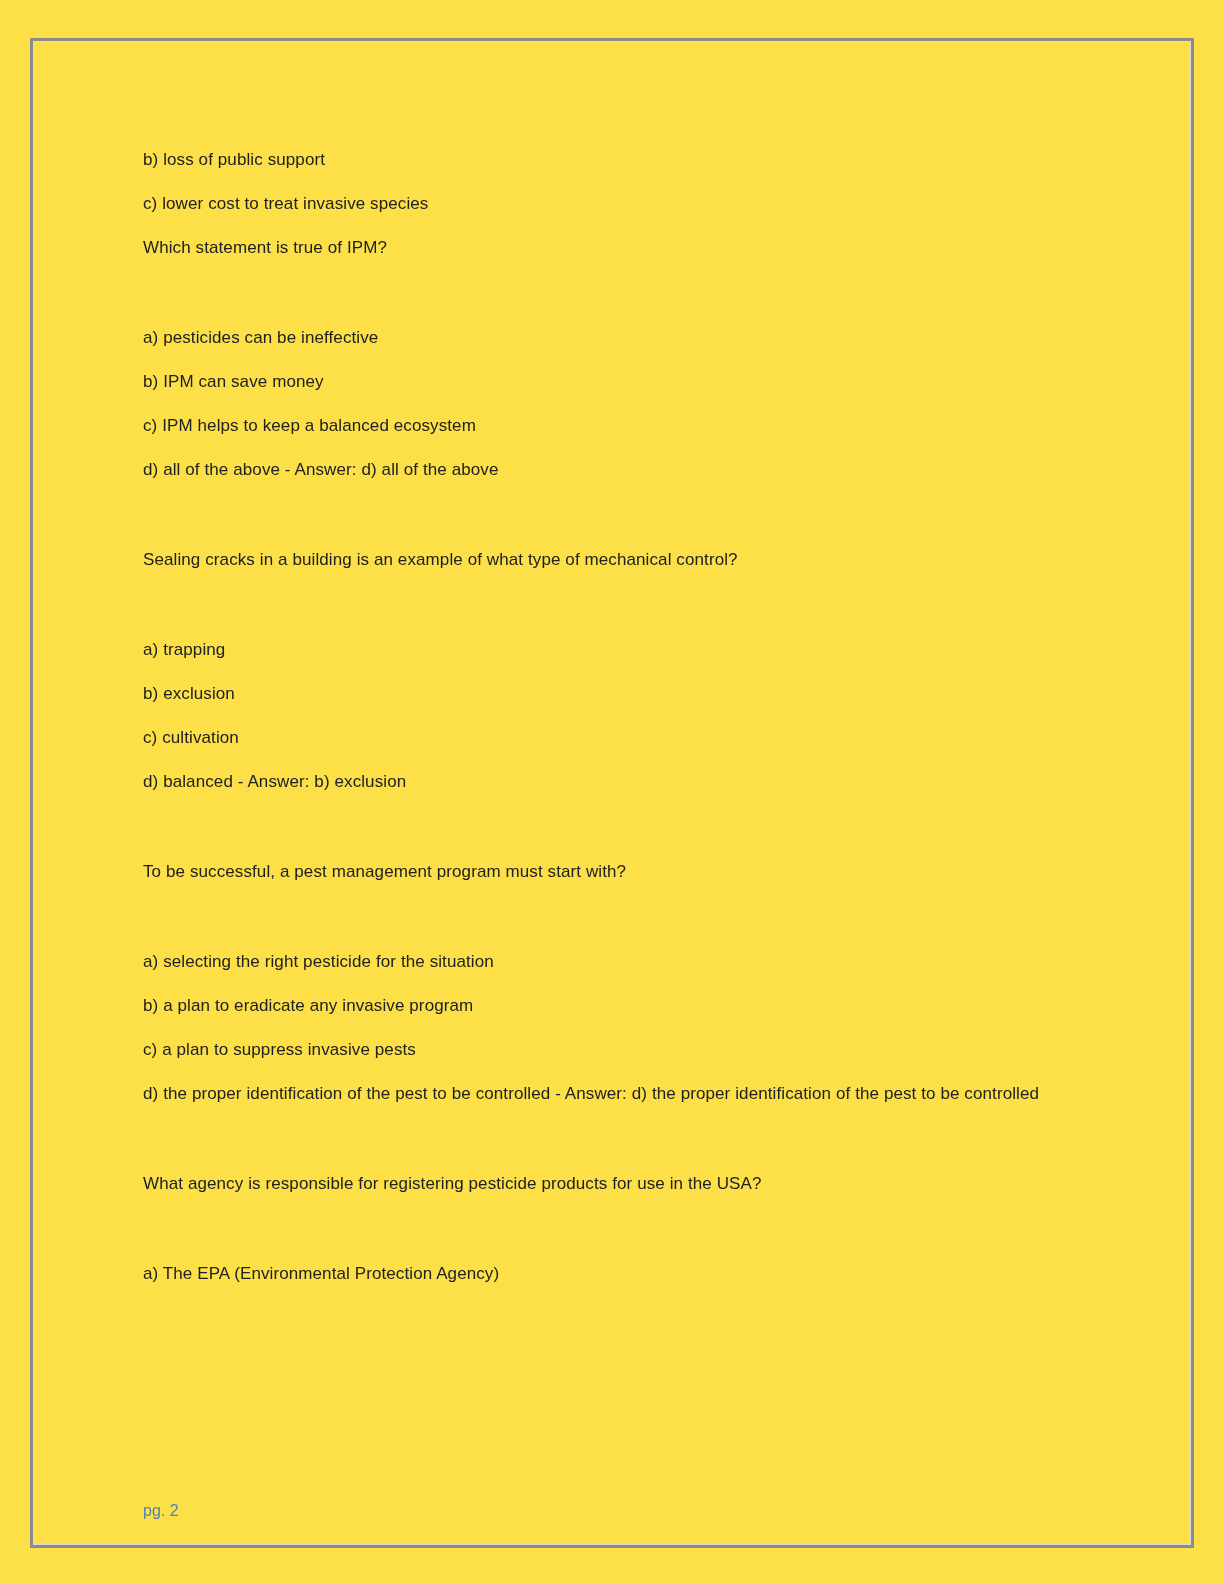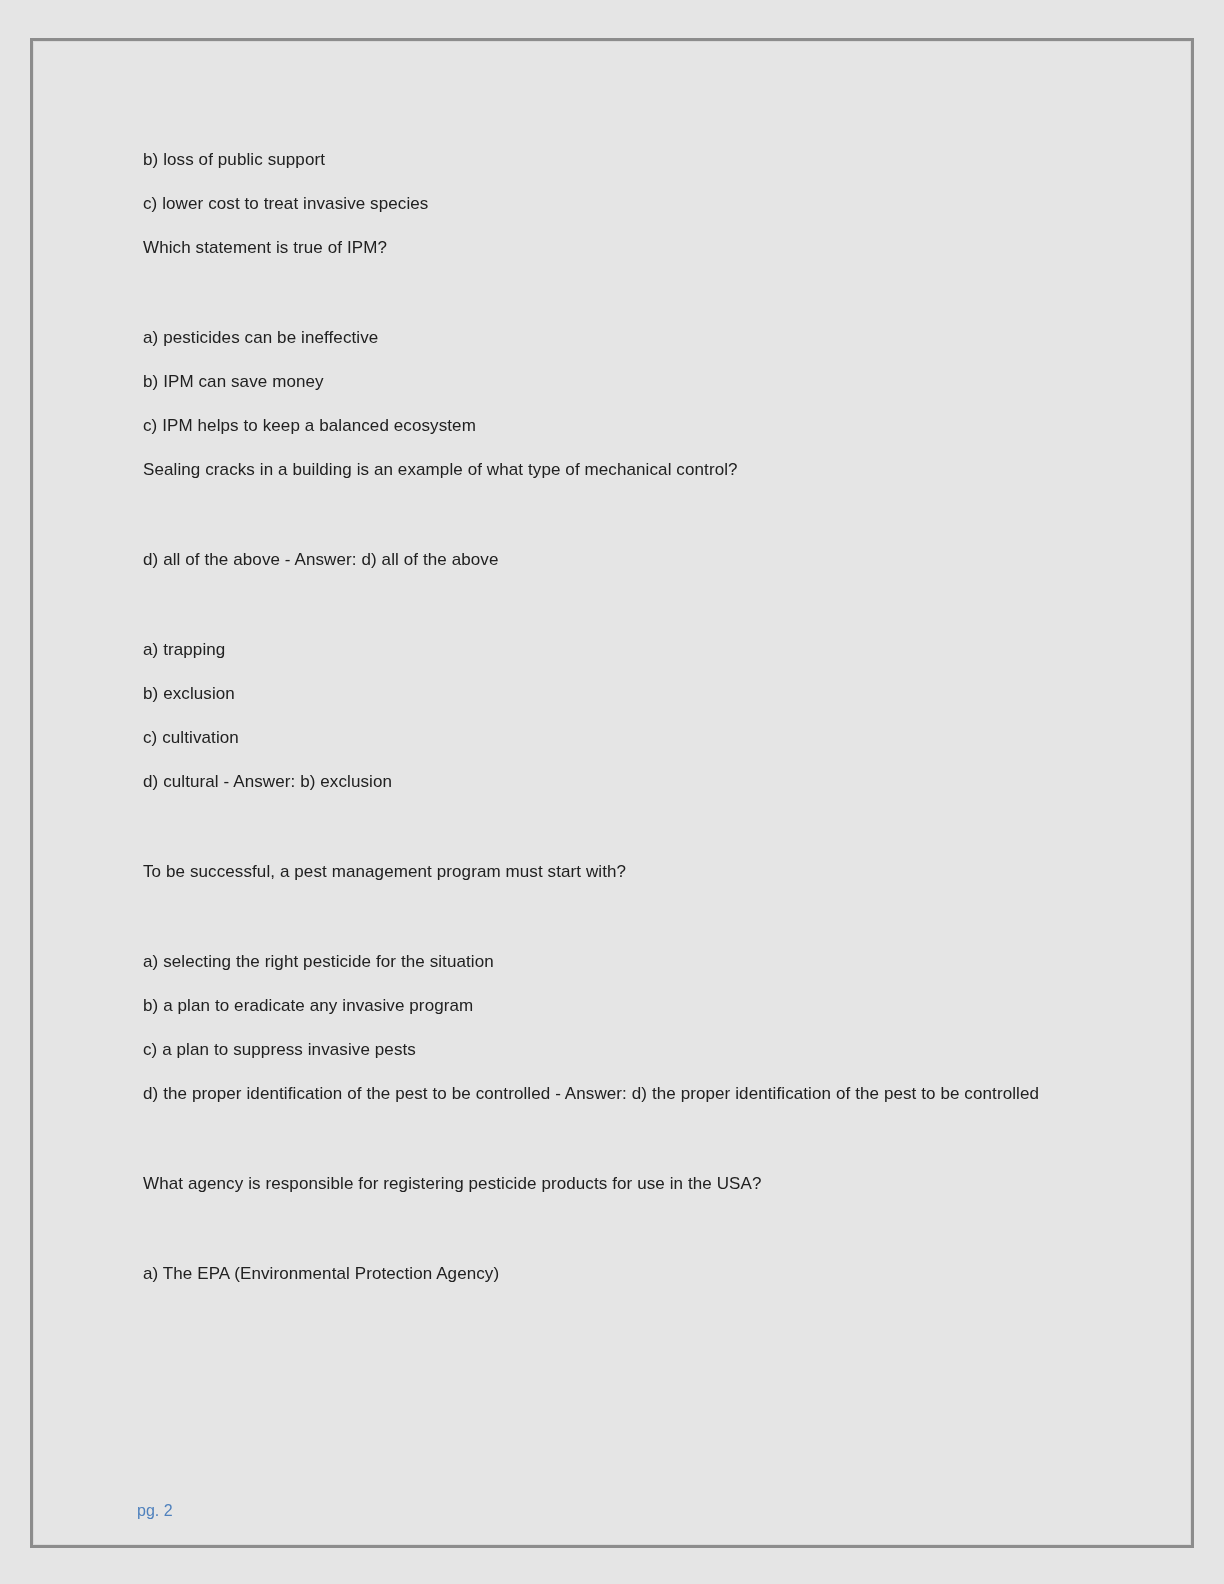--- a/index.html
+++ b/index.html
@@ -4,21 +4,21 @@
 <style>
   html, body {
     margin: 0;
     padding: 0;
     background: #ffffff;
   }
   .page {
     position: relative;
     width: 1224px;
     height: 1584px;
-    background: #e5e5e5;
+    background: #fde047;
     font-family: "Liberation Sans", "DejaVu Sans", sans-serif;
     color: #212121;
     overflow: hidden;
   }
   .page-border {
     position: absolute;
     left: 30px;
     top: 38px;
     right: 30px;
     bottom: 36px;
@@ -36,21 +36,21 @@
     margin: 0 0 14px 0;
     font-size: 17px;
     line-height: 30px;
     letter-spacing: 0.1px;
   }
   .content p.gap {
     margin-bottom: 60px;
   }
   .footer {
     position: absolute;
-    left: 137px;
+    left: 143px;
     top: 1500px;
     font-size: 16px;
     line-height: 22px;
     color: #4f81bd;
   }
 </style>
 </head>
 <body>
 
 <div class="page">
@@ -58,28 +58,28 @@
 
   <div class="content">
     <p>b) loss of public support</p>
     <p>c) lower cost to treat invasive species</p>
 
     <p class="gap">Which statement is true of IPM?</p>
 
     <p>a) pesticides can be ineffective</p>
     <p>b) IPM can save money</p>
     <p>c) IPM helps to keep a balanced ecosystem</p>
+    <p class="gap">d) all of the above - Answer: d) all of the above</p>
+
     <p class="gap">Sealing cracks in a building is an example of what type of mechanical control?</p>
-
-    <p class="gap">d) all of the above - Answer: d) all of the above</p>
 
     <p>a) trapping</p>
     <p>b) exclusion</p>
     <p>c) cultivation</p>
-    <p class="gap">d) cultural - Answer: b) exclusion</p>
+    <p class="gap">d) balanced - Answer: b) exclusion</p>
 
     <p class="gap">To be successful, a pest management program must start with?</p>
 
     <p>a) selecting the right pesticide for the situation</p>
     <p>b) a plan to eradicate any invasive program</p>
     <p>c) a plan to suppress invasive pests</p>
     <p class="gap">d) the proper identification of the pest to be controlled - Answer: d) the proper identification of the pest to be controlled</p>
 
     <p class="gap">What agency is responsible for registering pesticide products for use in the USA?</p>
 

